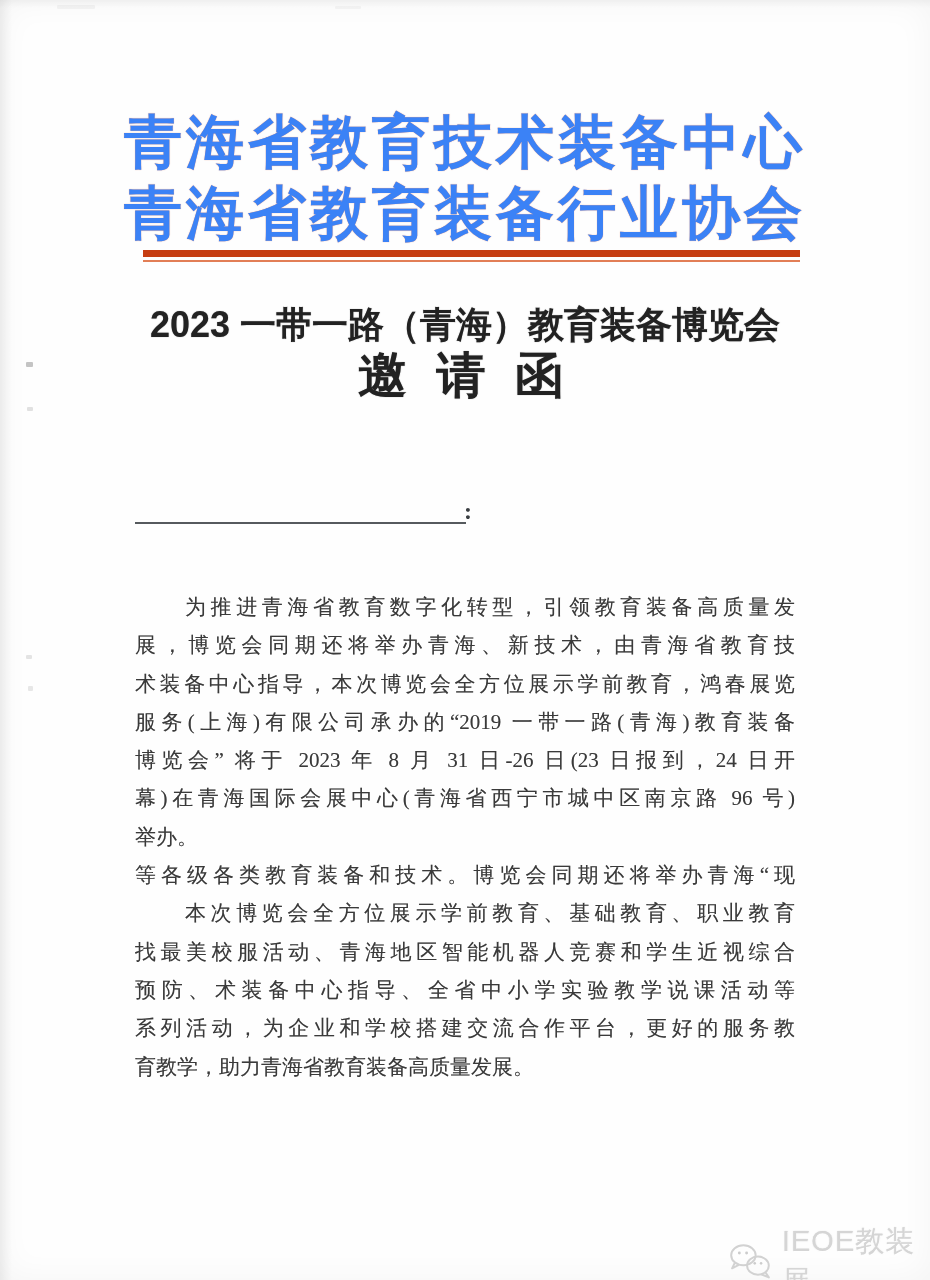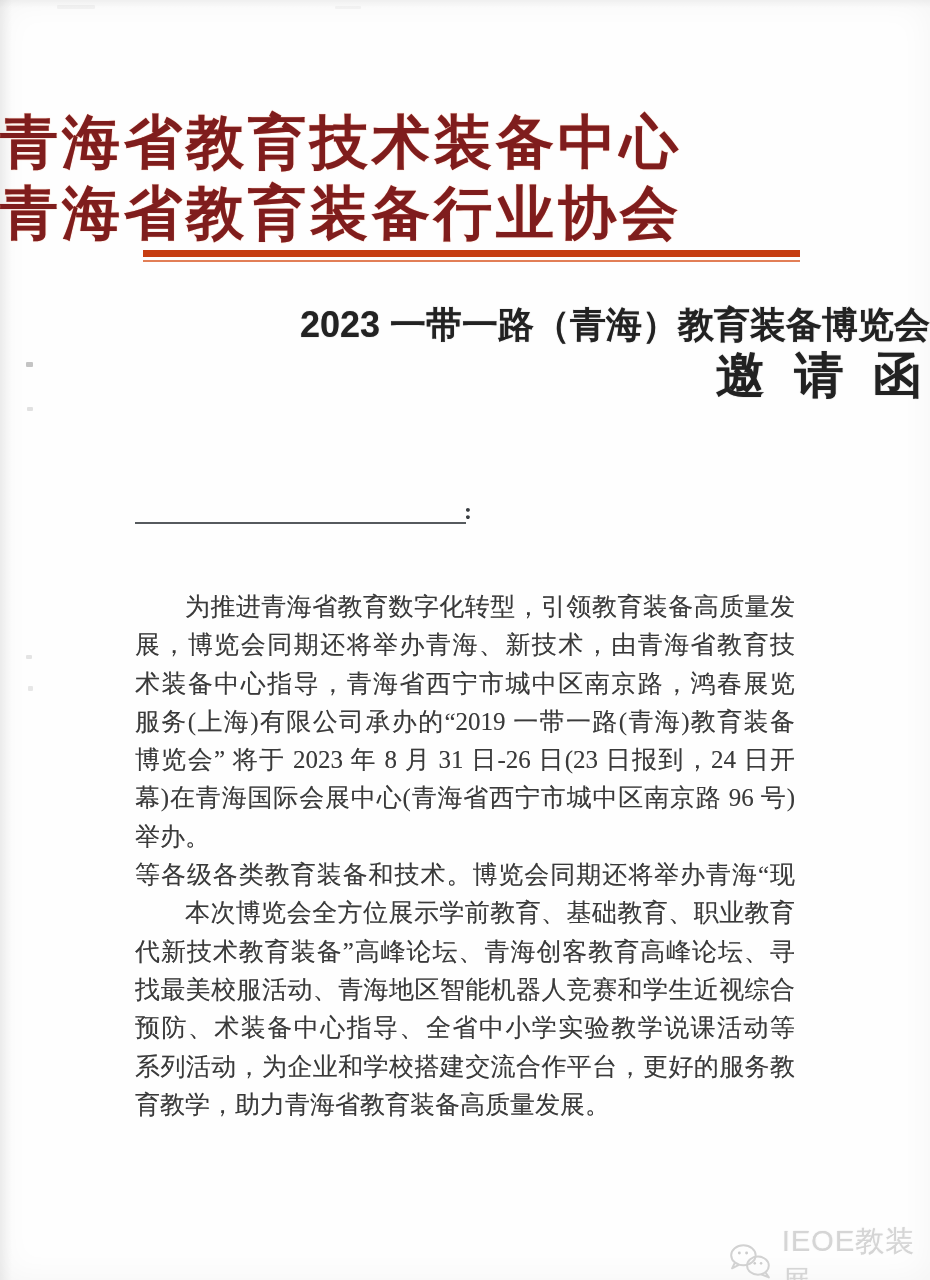--- a/index.html
+++ b/index.html
@@ -21,40 +21,41 @@
     background: linear-gradient(90deg, rgba(0,0,0,0.055), rgba(0,0,0,0));
   }
   .edge-shade-top {
     position: absolute; left: 0; top: 0; width: 100%; height: 8px;
     background: linear-gradient(180deg, rgba(0,0,0,0.04), rgba(0,0,0,0));
   }
 
   
   .letterhead {
     position: absolute; top: 106px; left: 0; width: 930px;
-    color: #7f1d1d;
+    text-align: center;
+    color: #3b82f6;
     font-family: "Liberation Sans", "DejaVu Sans", sans-serif;
     font-weight: 800;
     font-size: 58px;
     line-height: 71px;
     letter-spacing: 4px;
     text-shadow: 0 0 1px rgba(216,72,26,0.65);
     white-space: nowrap;
   }
   .red-rule {
     position: absolute; top: 250px; left: 143px; width: 657px;
     height: 3px;
     border-top: 7px solid #c63d12;
     border-bottom: 2px solid #e27e56;
   }
 
   
   .doc-title {
     position: absolute; top: 299px; left: 0; width: 930px;
-    text-align: right;
+    text-align: center;
     color: #222222;
     font-family: "Liberation Sans", "DejaVu Sans", sans-serif;
     font-weight: 700;
     font-size: 36px;
     line-height: 51px;
     text-shadow: 0 0 1px rgba(30,30,30,0.5);
   }
   .doc-title .subtitle {
     font-size: 49px;
     letter-spacing: 8px;
@@ -69,21 +70,21 @@
     position: absolute; top: 498px; left: 464px;
     color: #3a3e42;
     font-size: 24px;
     font-weight: 700;
   }
 
   
   .body-text {
     position: absolute; top: 588px; left: 135px; width: 660px;
     color: #3a3a3a;
-    font-size: 25px;
+    font-size: 21px;
     line-height: 38.3px;
     text-shadow: 0 0 0.5px rgba(58,58,58,0.4);
   }
   .body-text .line {
     text-align: justify;
     text-align-last: justify;
     text-justify: inter-character;
     white-space: nowrap;
   }
   .body-text .line.first { text-indent: 50px; }
@@ -132,30 +133,29 @@
     <div class="subtitle">邀 请 函</div>
   </div>
 
   <div class="salutation-line"></div>
   <div class="salutation-colon">:</div>
 
   <div class="body-text">
     <div>
       <div class="line first">为推进青海省教育数字化转型，引领教育装备高质量发</div>
       <div class="line">展，博览会同期还将举办青海、新技术，由青海省教育技</div>
-      <div class="line">术装备中心指导，青海省西宁市城中区南京路，鸿春展览</div>
+      <div class="line">术装备中心指导，本次博览会全方位展示学前教育，鸿春展览</div>
       <div class="line">服务(上海)有限公司承办的“2019 一带一路(青海)教育装备</div>
       <div class="line">博览会” 将于 2023 年 8 月 31 日-26 日(23 日报到，24 日开</div>
       <div class="line">幕)在青海国际会展中心(青海省西宁市城中区南京路 96 号)</div>
       <div class="line last">举办。</div>
     </div>
     <div>
       <div class="line">等各级各类教育装备和技术。博览会同期还将举办青海“现</div>
       <div class="line first">本次博览会全方位展示学前教育、基础教育、职业教育</div>
-      <div class="line">代新技术教育装备”高峰论坛、青海创客教育高峰论坛、寻</div>
       <div class="line">找最美校服活动、青海地区智能机器人竞赛和学生近视综合</div>
       <div class="line">预防、术装备中心指导、全省中小学实验教学说课活动等</div>
       <div class="line">系列活动，为企业和学校搭建交流合作平台，更好的服务教</div>
       <div class="line last">育教学，助力青海省教育装备高质量发展。</div>
     </div>
   </div>
 
   <div class="watermark">
     <svg class="wm-icon" viewBox="0 0 54 42" fill="none" xmlns="http://www.w3.org/2000/svg">
       <ellipse cx="17" cy="13.5" rx="13.5" ry="11" stroke="#d2d2d2" stroke-width="2.2"></ellipse>

